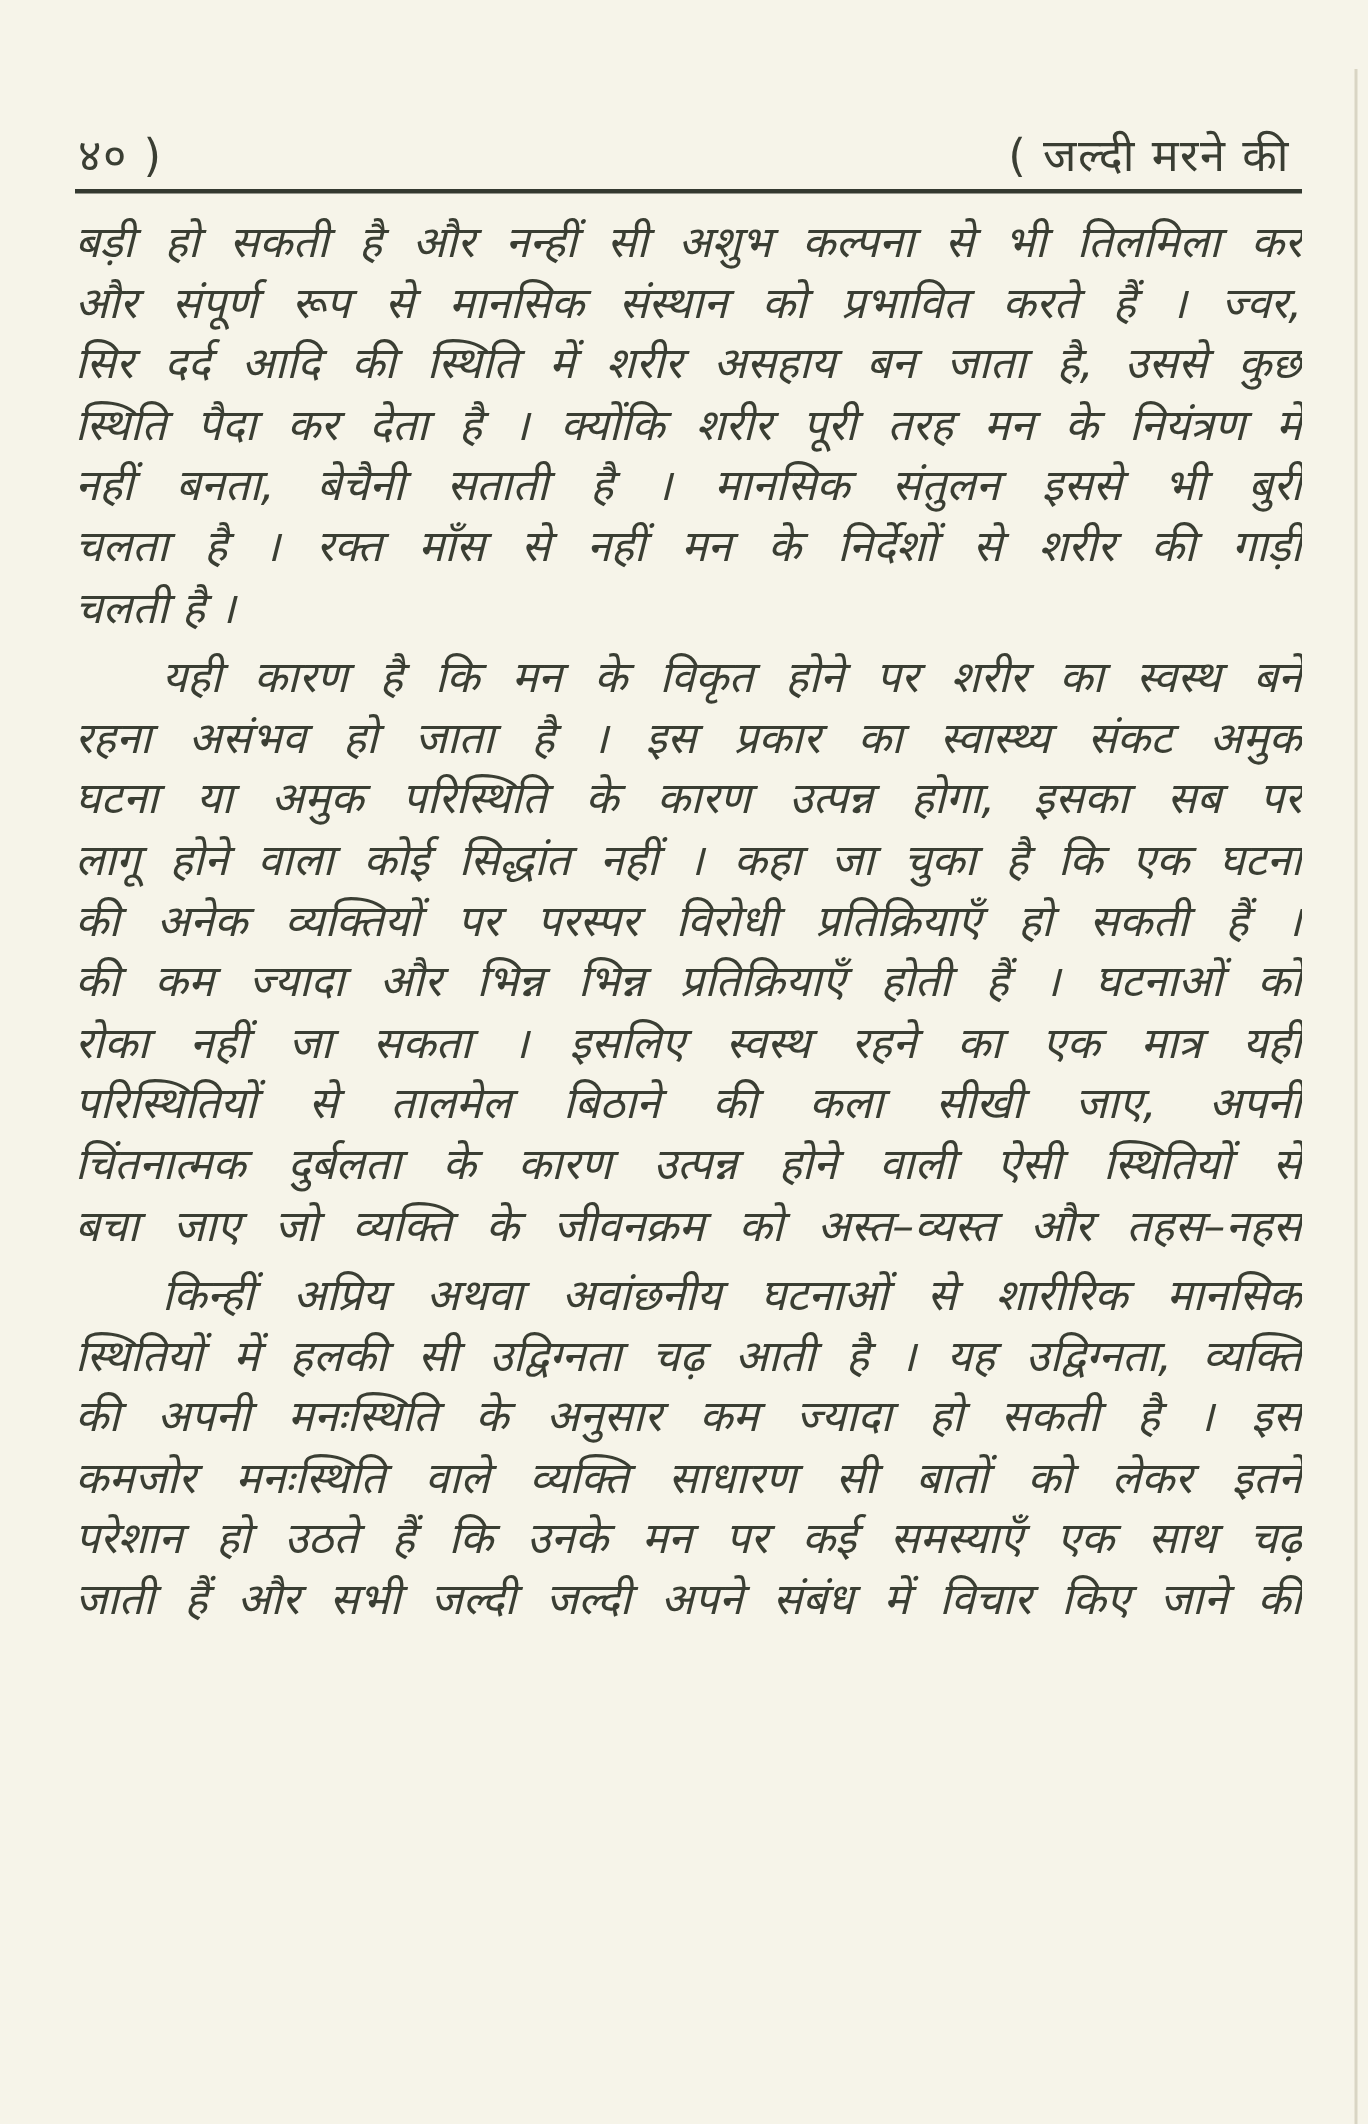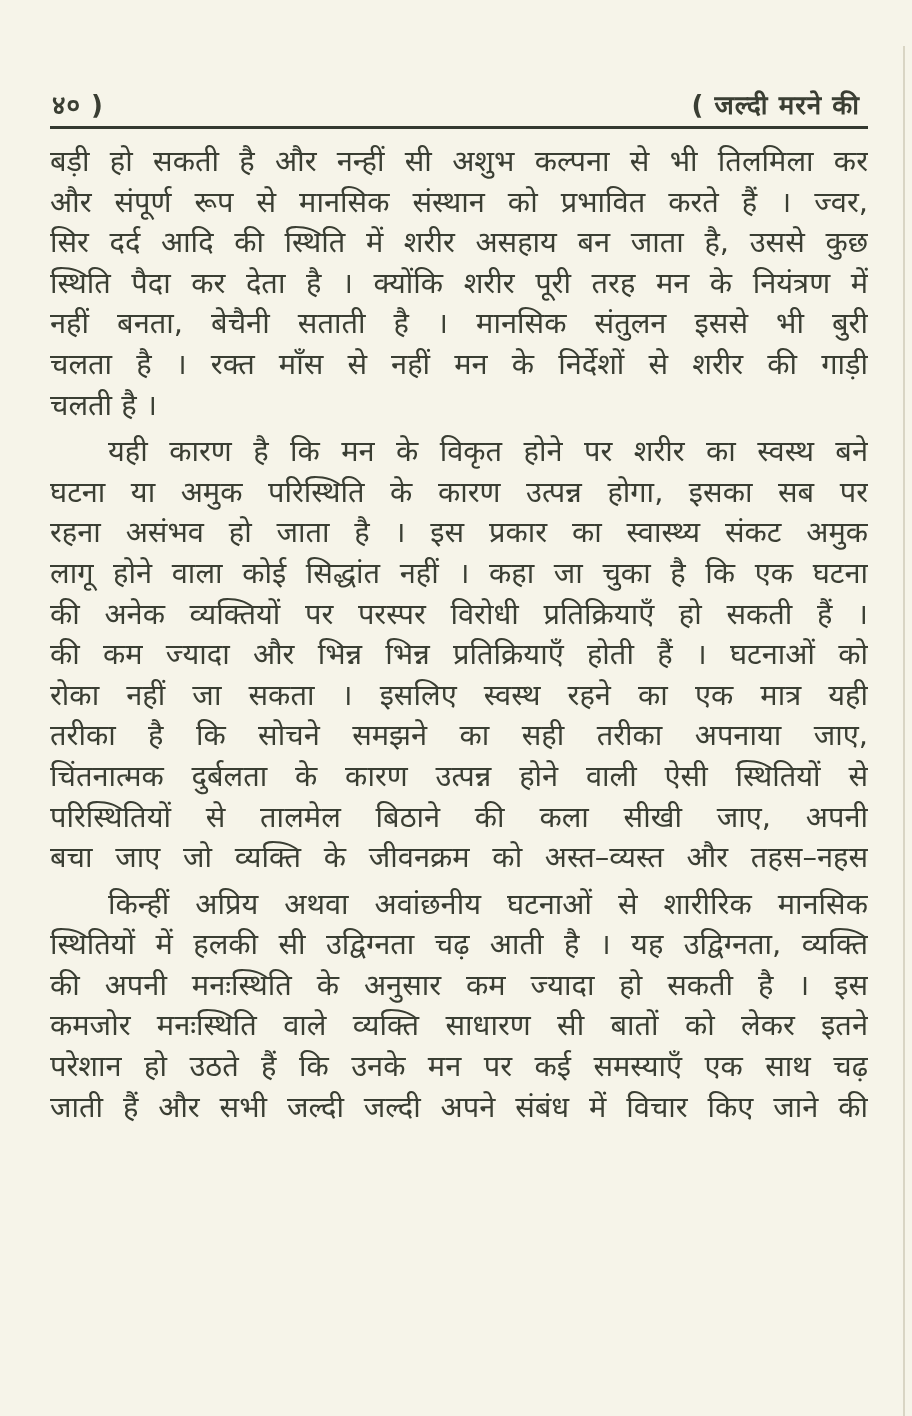--- a/index.html
+++ b/index.html
@@ -26,36 +26,35 @@
     top: 46px;
     bottom: 0;
     right: 7px;
     width: 2px;
     background: #d9d5c4;
   }
   .page-header {
     display: flex;
     justify-content: space-between;
     align-items: baseline;
-    font-size: 26px;
+    font-size: 30px;
     line-height: 34px;
     letter-spacing: 1px;
     padding: 0 2px 4px 2px;
     border-bottom: 3px solid #343930;
-    font-weight: bold;
   }
   .page-header .hdr-right {
     padding-right: 6px;
   }
   .body-text {
     margin-top: 12px;
     width: 818px;
     font-size: 29px;
   }
-  .para { margin: 0; }
+  .para { margin: 0; font-style: italic; }
   .para + .para { margin-top: 6px; }
   .line {
     height: 40.6px;
     line-height: 40.6px;
     text-align: justify;
     text-align-last: justify;
     white-space: normal;
     overflow: hidden;
   }
   .line.short {
@@ -84,29 +83,28 @@
       <div class="line">और संपूर्ण रूप से मानसिक संस्थान को प्रभावित करते हैं । ज्वर,</div>
       <div class="line">सिर दर्द आदि की स्थिति में शरीर असहाय बन जाता है, उससे कुछ</div>
       <div class="line">स्थिति पैदा कर देता है । क्योंकि शरीर पूरी तरह मन के नियंत्रण में</div>
       <div class="line">नहीं बनता, बेचैनी सताती है । मानसिक संतुलन इससे भी बुरी</div>
       <div class="line">चलता है । रक्त माँस से नहीं मन के निर्देशों से शरीर की गाड़ी</div>
       <div class="line short">चलती है ।</div>
     </div>
 
     <div class="para">
       <div class="line indent">यही कारण है कि मन के विकृत होने पर शरीर का स्वस्थ बने</div>
+      <div class="line">रहना असंभव हो जाता है । इस प्रकार का स्वास्थ्य संकट अमुक</div>
       <div class="line">घटना या अमुक परिस्थिति के कारण उत्पन्न होगा, इसका सब पर</div>
-      <div class="line">रहना असंभव हो जाता है । इस प्रकार का स्वास्थ्य संकट अमुक</div>
       <div class="line">लागू होने वाला कोई सिद्धांत नहीं । कहा जा चुका है कि एक घटना</div>
       <div class="line">की अनेक व्यक्तियों पर परस्पर विरोधी प्रतिक्रियाएँ हो सकती हैं ।</div>
       <div class="line">की कम ज्यादा और भिन्न भिन्न प्रतिक्रियाएँ होती हैं । घटनाओं को</div>
       <div class="line">रोका नहीं जा सकता । इसलिए स्वस्थ रहने का एक मात्र यही</div>
-      <div class="line">तरीका है कि सोचने समझने का सही तरीका अपनाया जाए,</div>
+      <div class="line">परिस्थितियों से तालमेल बिठाने की कला सीखी जाए, अपनी</div>
       <div class="line">चिंतनात्मक दुर्बलता के कारण उत्पन्न होने वाली ऐसी स्थितियों से</div>
-      <div class="line">परिस्थितियों से तालमेल बिठाने की कला सीखी जाए, अपनी</div>
       <div class="line">बचा जाए जो व्यक्ति के जीवनक्रम को अस्त–व्यस्त और तहस–नहस</div>
     </div>
 
     <div class="para">
       <div class="line indent">किन्हीं अप्रिय अथवा अवांछनीय घटनाओं से शारीरिक मानसिक</div>
       <div class="line">स्थितियों में हलकी सी उद्विग्नता चढ़ आती है । यह उद्विग्नता, व्यक्ति</div>
       <div class="line">की अपनी मनःस्थिति के अनुसार कम ज्यादा हो सकती है । इस</div>
       <div class="line">कमजोर मनःस्थिति वाले व्यक्ति साधारण सी बातों को लेकर इतने</div>
       <div class="line">परेशान हो उठते हैं कि उनके मन पर कई समस्याएँ एक साथ चढ़</div>
       <div class="line">जाती हैं और सभी जल्दी जल्दी अपने संबंध में विचार किए जाने की</div>

